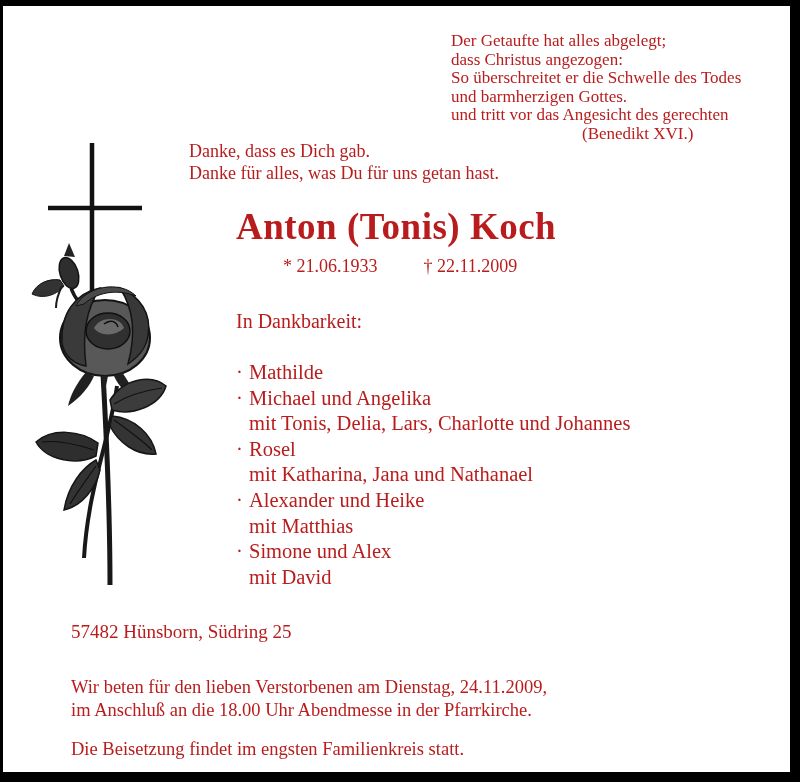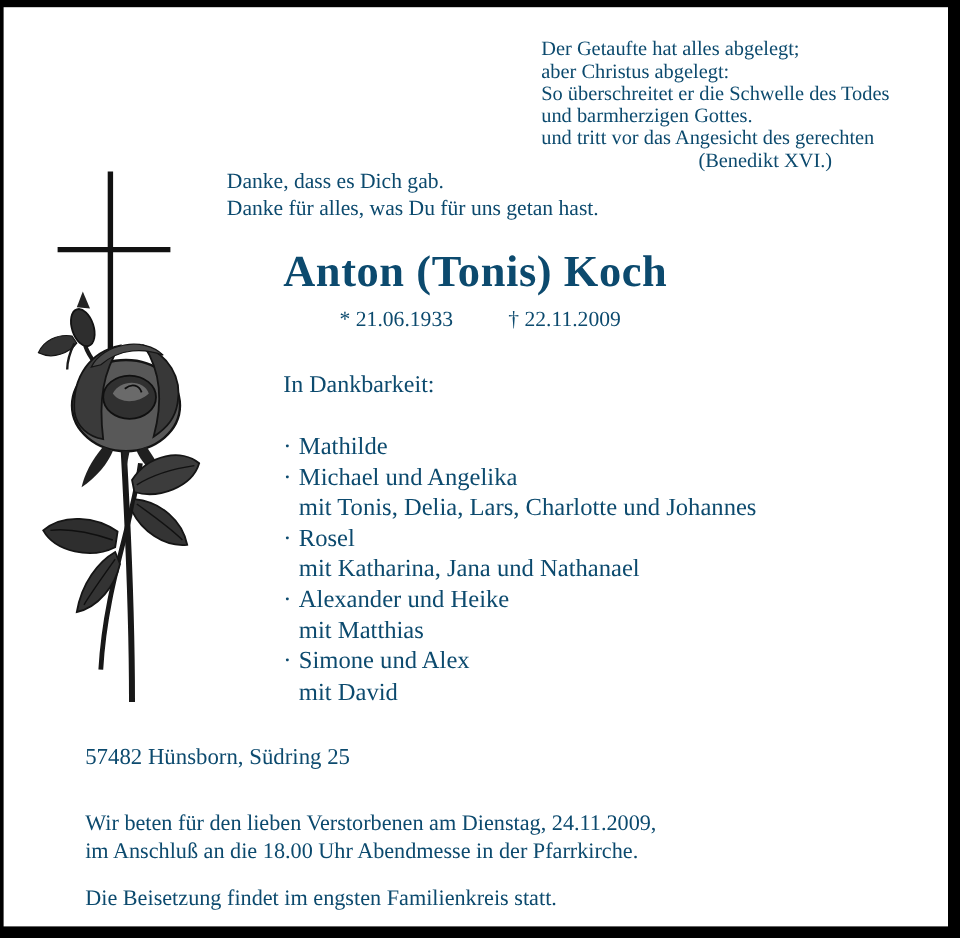--- a/index.html
+++ b/index.html
@@ -7,21 +7,21 @@
     padding: 0;
     background: #ffffff;
   }
   .page {
     position: relative;
     width: 800px;
     height: 782px;
     background: #ffffff;
     overflow: hidden;
     font-family: "Liberation Serif", "DejaVu Serif", serif;
-    color: #0c4a6e;
+    color: #b91c1c;
   }
   
   .frame { position: absolute; background: #000000; }
   .frame-top    { left: 0; top: 0; width: 800px; height: 6px; }
   .frame-left   { left: 0; top: 0; width: 3px; height: 782px; }
   .frame-right  { left: 790px; top: 0; width: 10px; height: 782px; }
   .frame-bottom { left: 0; top: 772px; width: 800px; height: 10px; }
 
   .art {
     position: absolute;
@@ -168,21 +168,21 @@
       <path d="M90,282 C104,292 118,302 128,312" stroke="#111111" stroke-width="1.2" fill="none"></path>
       <path d="M74,305 C56,292 28,290 12,304 C22,322 52,328 72,318 Z" fill="#2e2e2e" stroke="#151515" stroke-width="1.5"></path>
       <path d="M70,312 C52,306 34,302 18,304" stroke="#0f0f0f" stroke-width="1.2" fill="none"></path>
       <path d="M72,322 C58,330 44,348 40,372 C58,368 72,350 76,332 Z" fill="#333333" stroke="#151515" stroke-width="1.5"></path>
       <path d="M72,328 C62,342 52,356 46,366" stroke="#0f0f0f" stroke-width="1.2" fill="none"></path>
     </g>
   </svg>
 
   <div class="quote-block">
     <div>Der Getaufte hat alles abgelegt;</div>
-    <div>aber Christus abgelegt:</div>
+    <div>dass Christus angezogen:</div>
     <div>So überschreitet er die Schwelle des Todes</div>
     <div>und barmherzigen Gottes.</div>
     <div>und tritt vor das Angesicht des gerechten</div>
     <div class="quote-attribution">(Benedikt XVI.)</div>
   </div>
 
   <div class="thanks-block">
     <div>Danke, dass es Dich gab.</div>
     <div>Danke für alles, was Du für uns getan hast.</div>
   </div>

